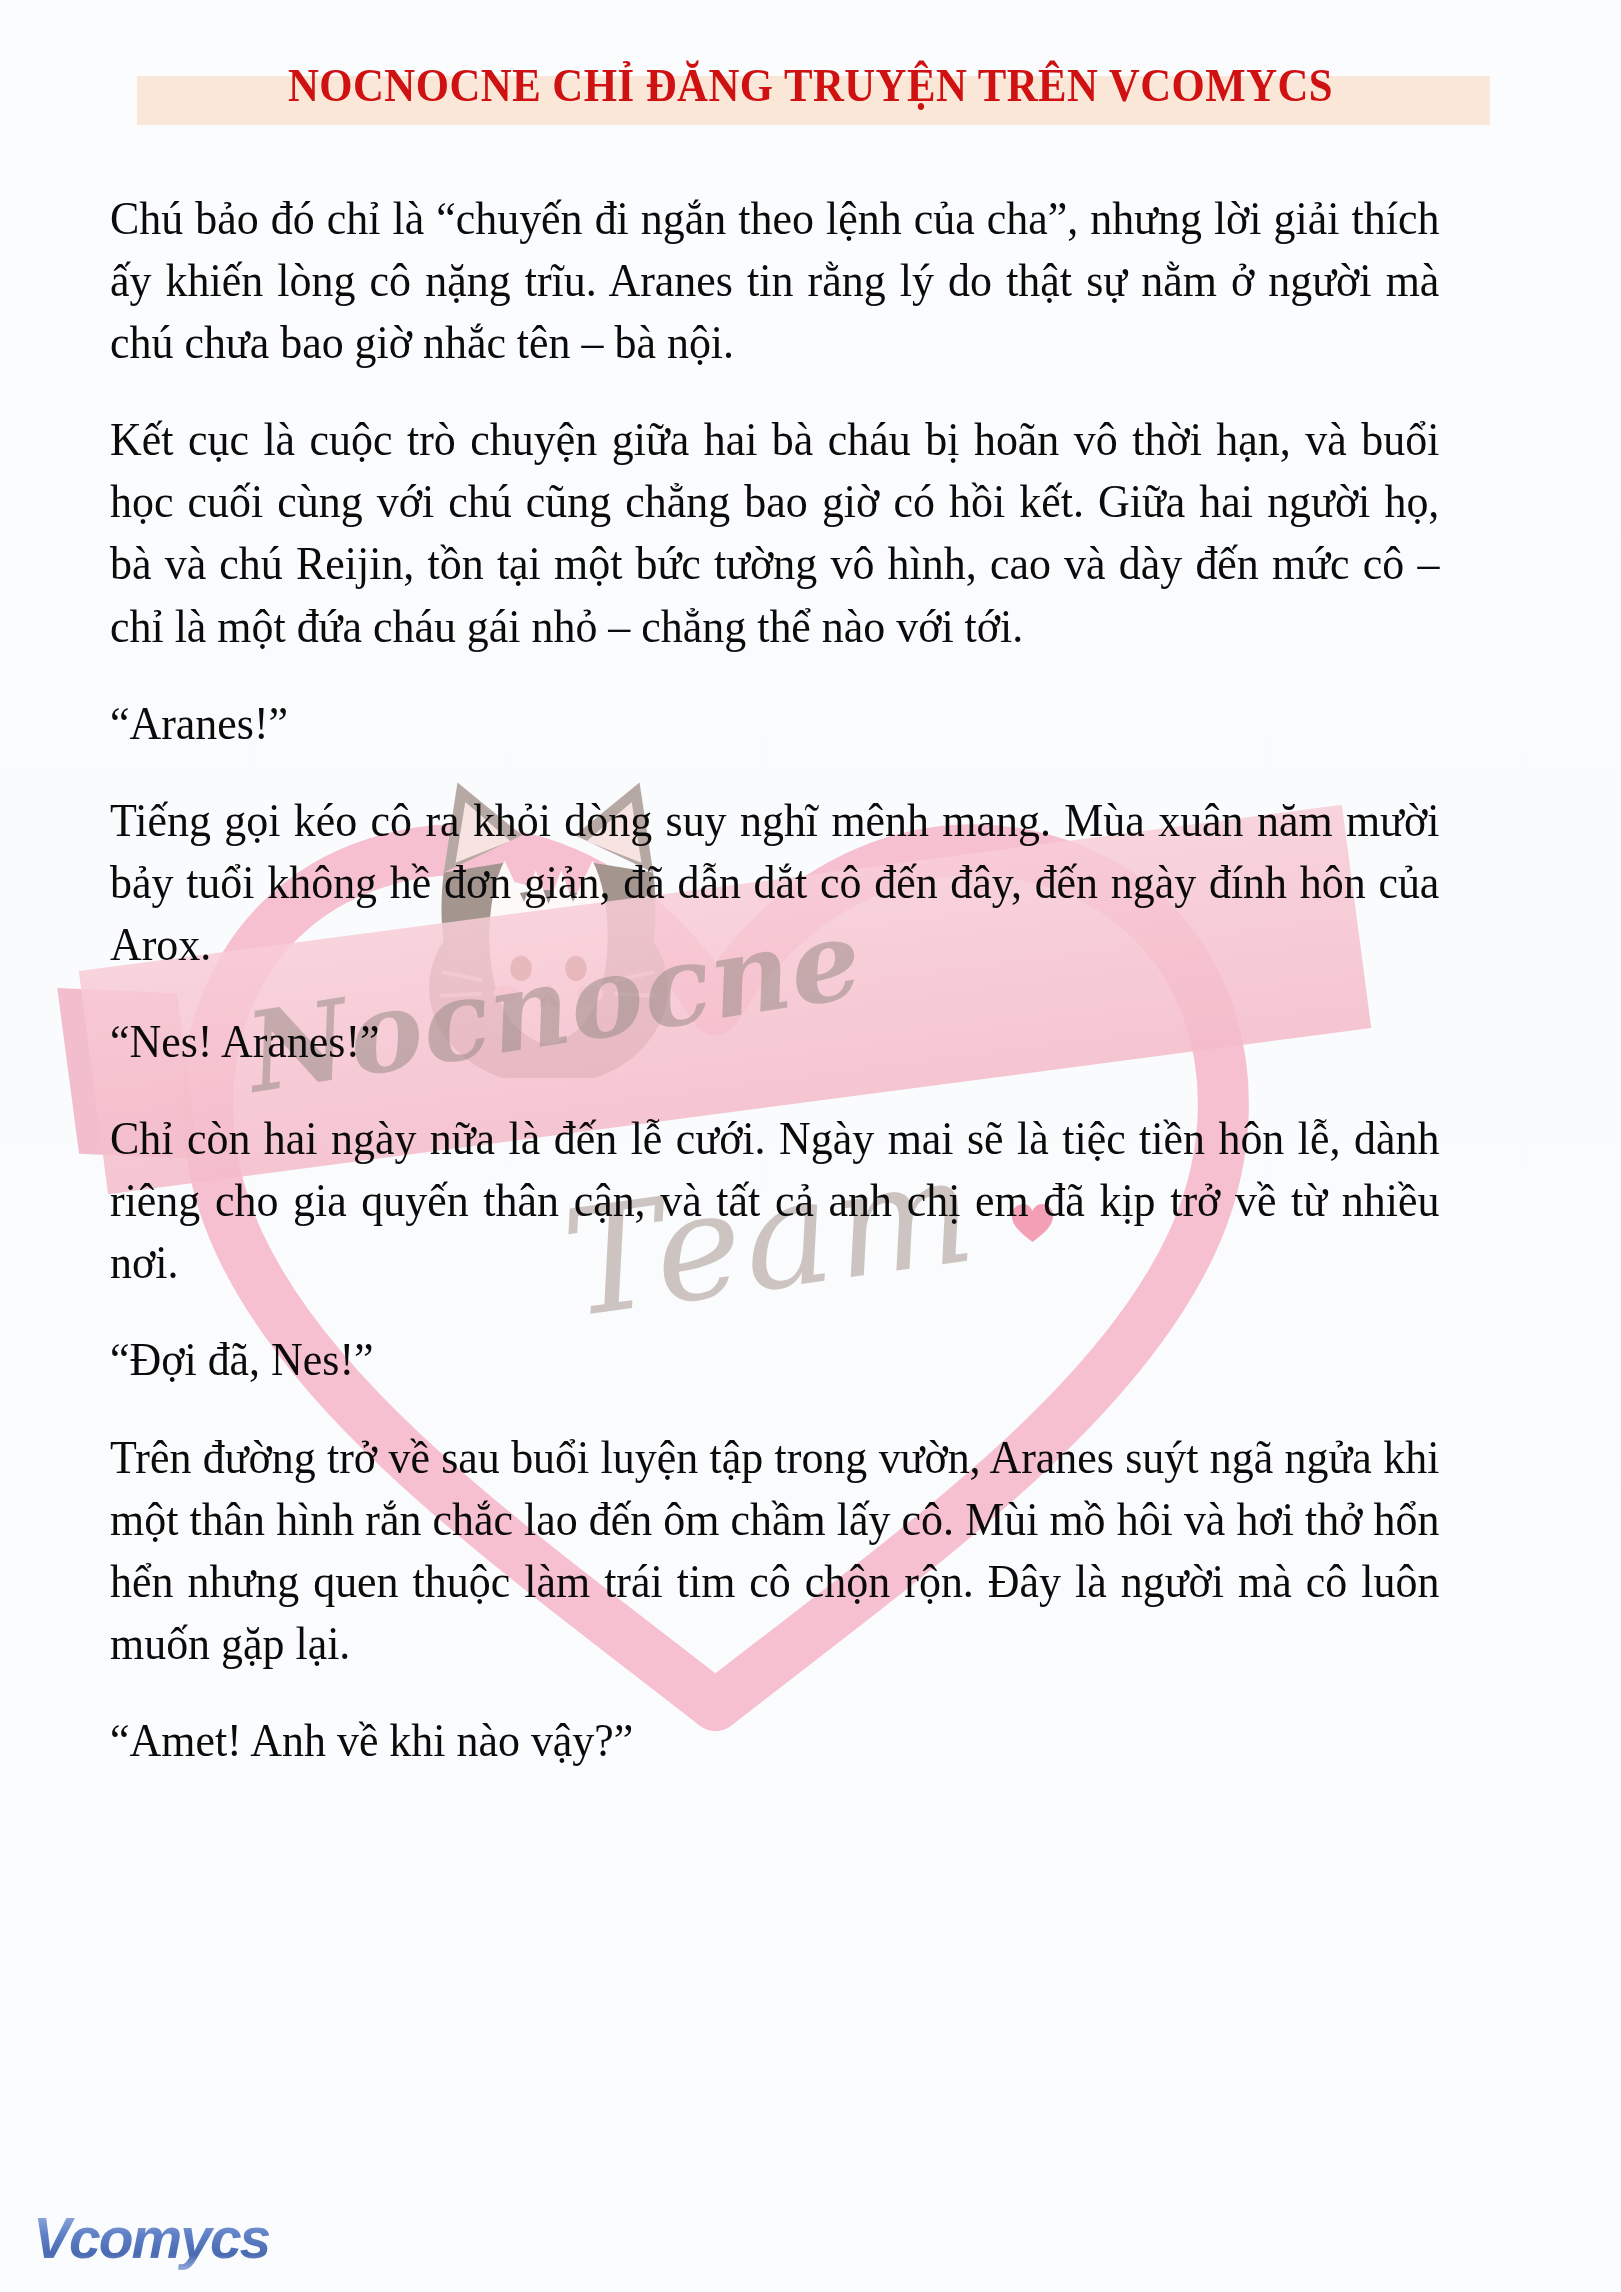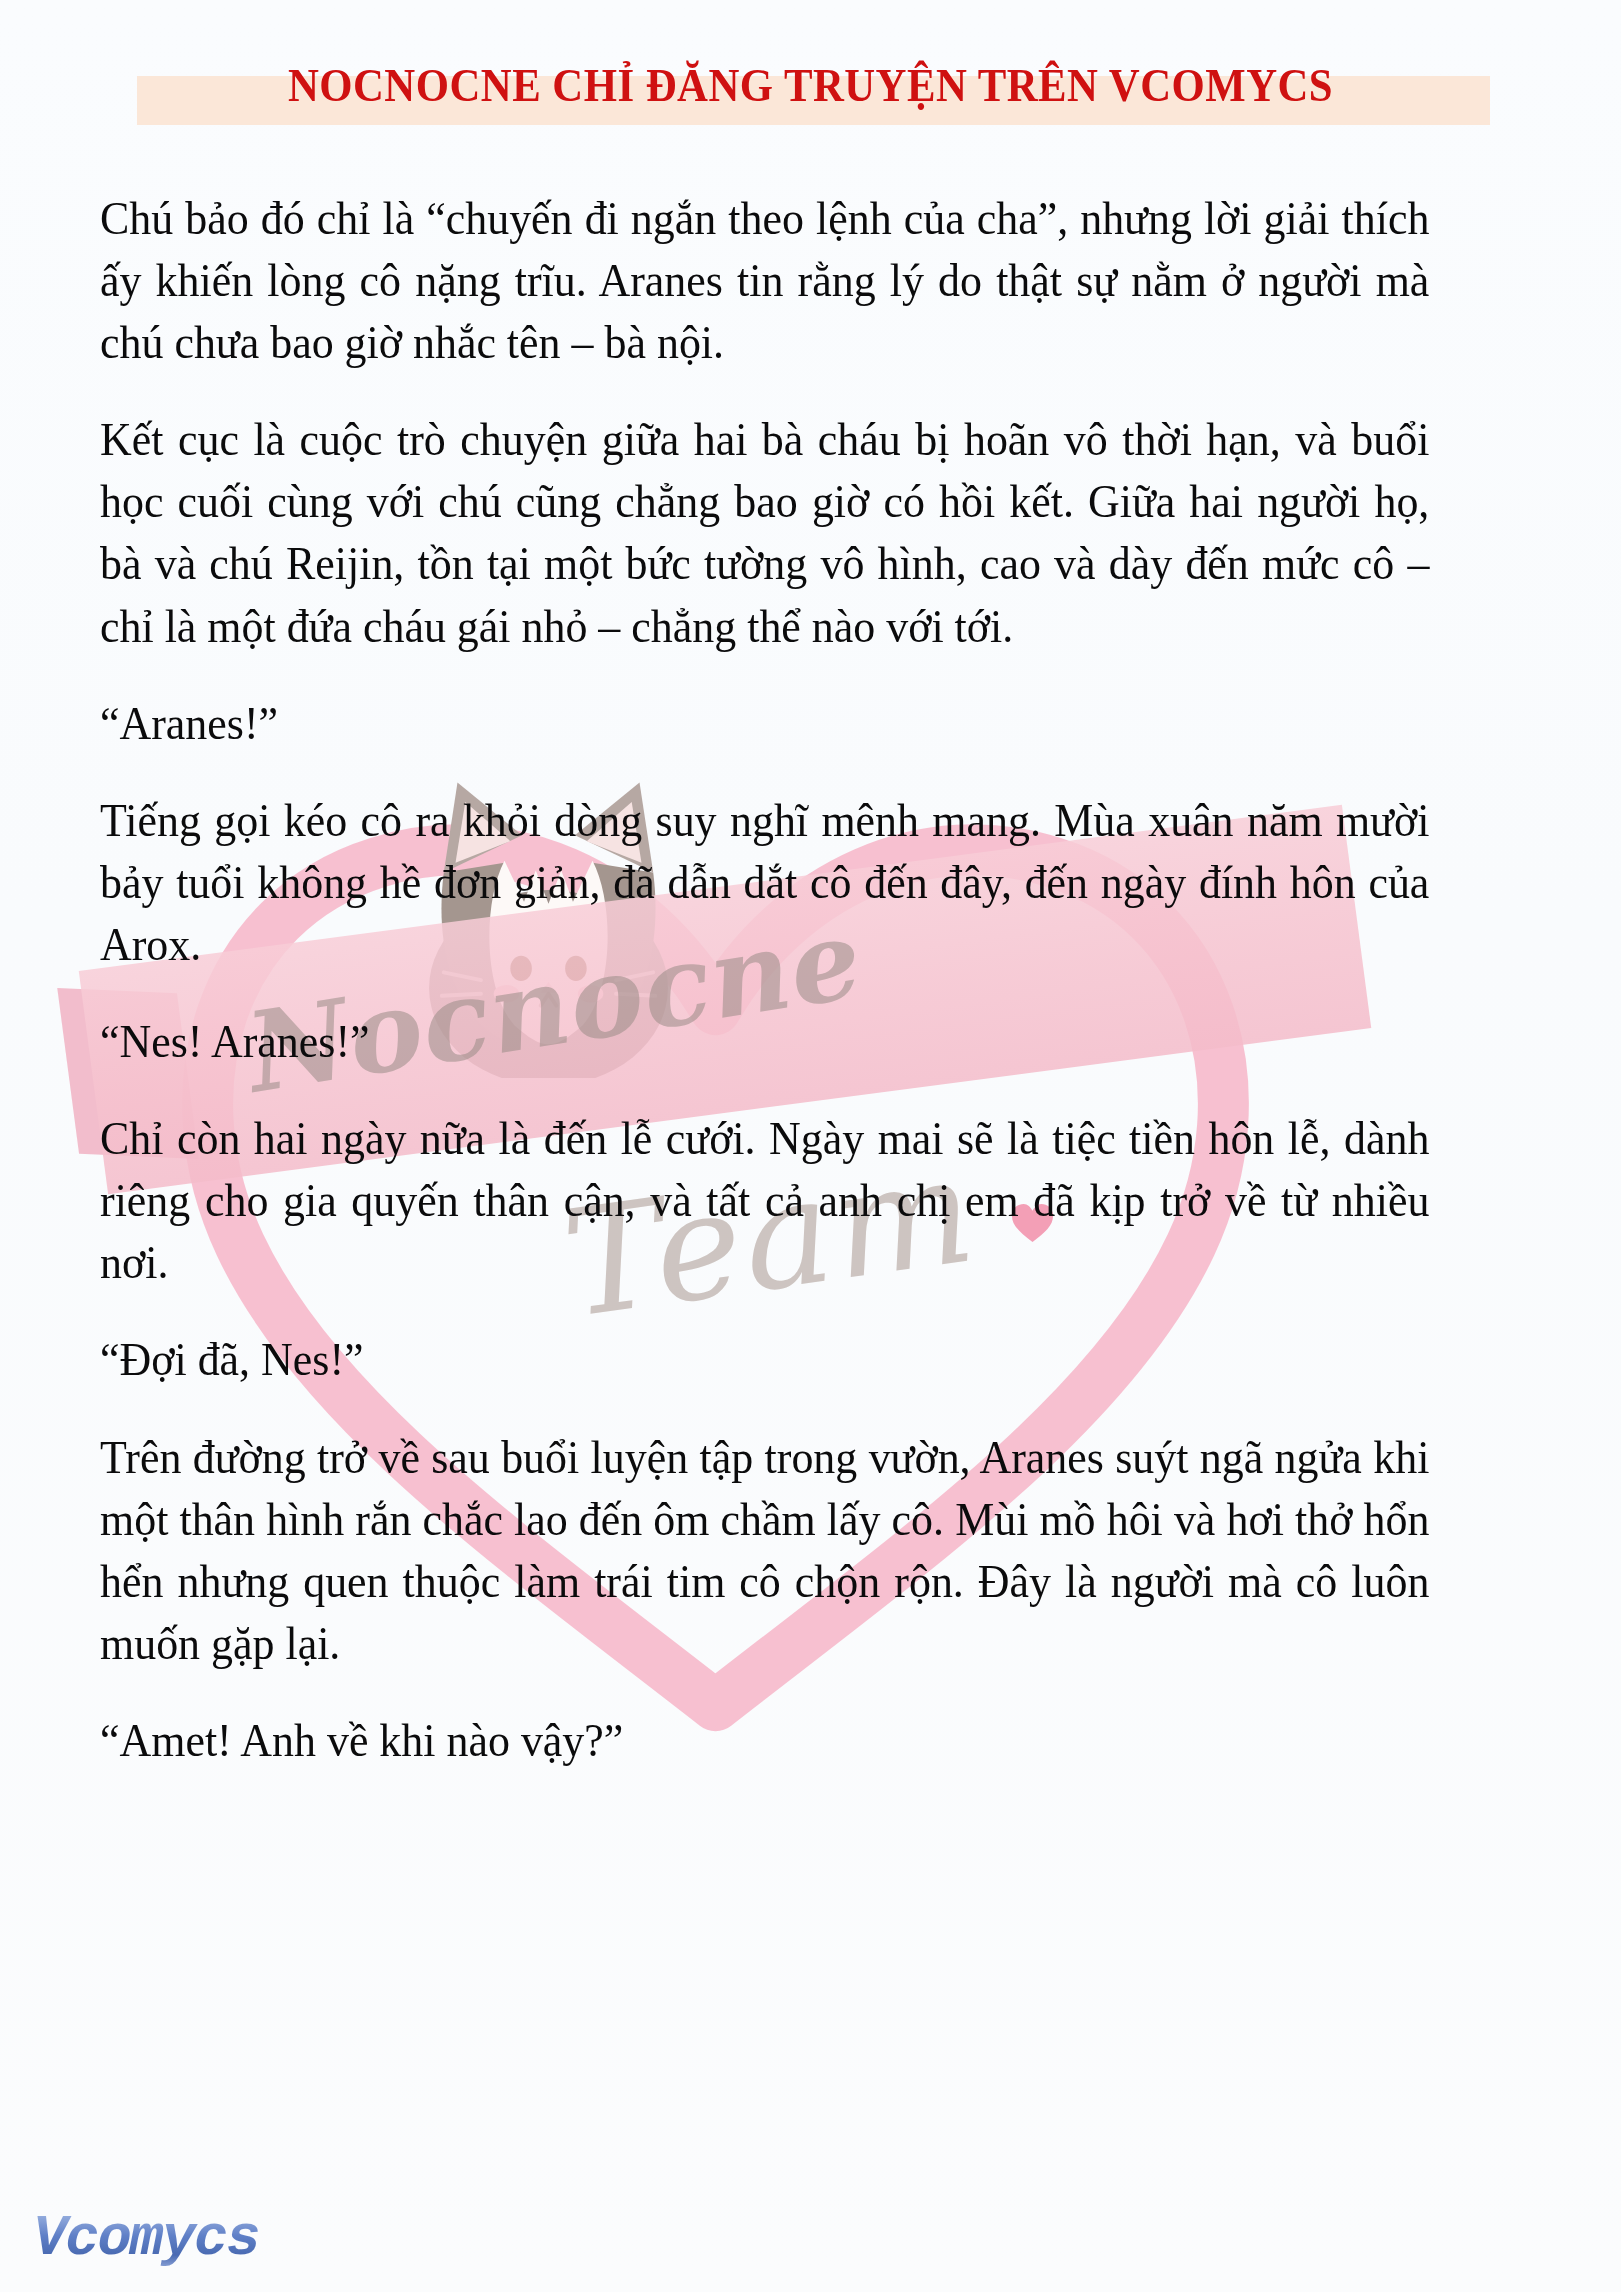--- a/index.html
+++ b/index.html
@@ -121,21 +121,21 @@
     font-size: 46px;
     letter-spacing: 0.5px;
     color: #cf1111;
     transform: scaleX(.93);
     white-space: nowrap;
   }
 
   
   .content {
     position: absolute;
-    left: 100px;
+    left: 110px;
     top: 188px;
     width: 1392px;
     z-index: 4;
   }
   .para {
     font-family: "Liberation Serif", "DejaVu Serif", serif;
     font-size: 46px;
     line-height: 1.35;
     color: #0b0b0c;
     text-align: justify;
@@ -144,21 +144,21 @@
     transform-origin: left center;
   }
   .para.noj { text-align: left; }
 
   
   .footer-logo {
     position: absolute;
     left: 33px;
     bottom: 21.6px;
     z-index: 5;
-    font-family: Liberation Mono, monospace;
+    font-family: Liberation Sans, sans-serif;
     font-weight: bold;
     font-style: italic;
     font-size: 57px;
     letter-spacing: -2px;
     background: linear-gradient(180deg,#9fb6e4 0%, #4a6fc0 45%, #3257a8 75%, #8fa7dd 100%);
     -webkit-background-clip: text;
     background-clip: text;
     color: transparent;
     opacity: .88;
   }

